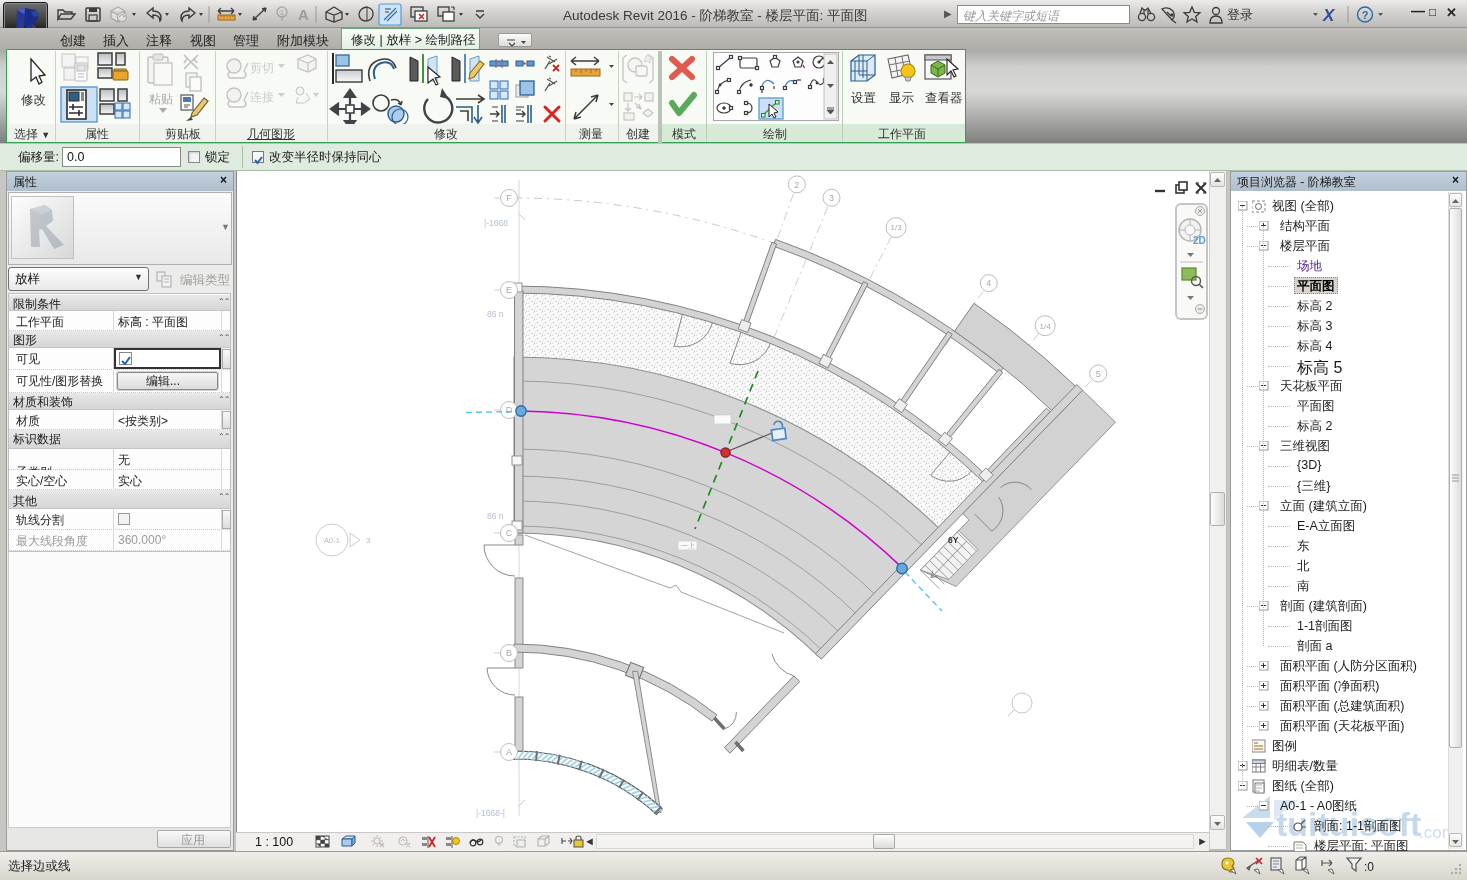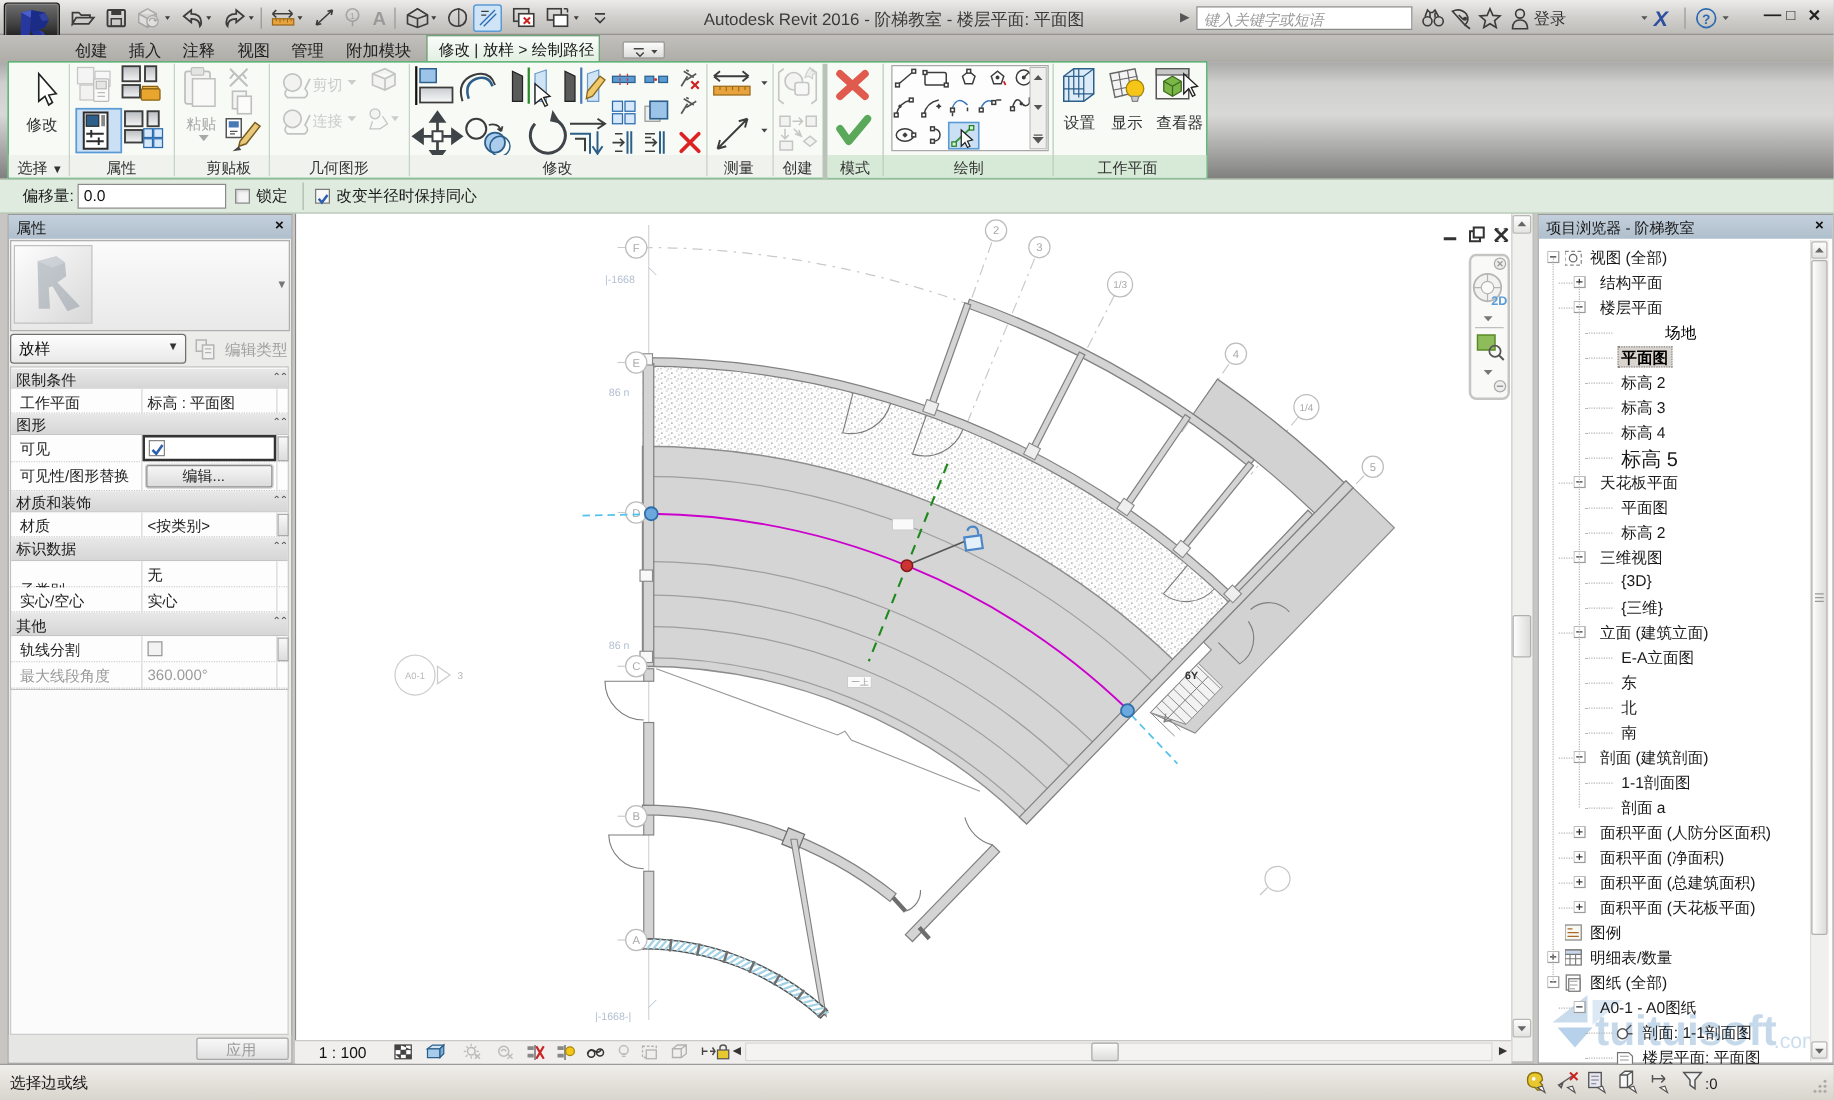--- a/index.html
+++ b/index.html
@@ -172,21 +172,21 @@
 <div class="abs" style="left:327px;top:51px;width:1px;height:90px;background:#c6d2c6;"></div>
 <div class="abs" style="left:565px;top:51px;width:1px;height:90px;background:#c6d2c6;"></div>
 <div class="abs" style="left:618px;top:51px;width:1px;height:90px;background:#c6d2c6;"></div>
 <div class="abs" style="left:658px;top:51px;width:4px;height:92px;background:#b9c4b9;"></div>
 <div class="abs" style="left:706px;top:51px;width:1px;height:90px;background:#b9cdb9;"></div>
 <div class="abs" style="left:842px;top:51px;width:1px;height:90px;background:#b9cdb9;"></div>
 
 <div class="tx" style="left:14px;top:126px;font-size:12px;color:#333;">选择 <span style="font-size:9px;">▼</span></div>
 <div class="tx" style="left:85px;top:126px;font-size:12px;color:#333;">属性</div>
 <div class="tx" style="left:165px;top:126px;font-size:12px;color:#333;">剪贴板</div>
-<div class="tx" style="left:247px;top:126px;font-size:12px;color:#333;">几何图形</div>
+<div class="tx" style="left:247px;top:126px;font-size:12px;color:#333;text-decoration:underline;">几何图形</div>
 <div class="tx" style="left:434px;top:126px;font-size:12px;color:#333;">修改</div>
 <div class="tx" style="left:579px;top:126px;font-size:12px;color:#333;">测量</div>
 <div class="tx" style="left:626px;top:126px;font-size:12px;color:#333;">创建</div>
 <div class="tx" style="left:672px;top:126px;font-size:12px;color:#333;">模式</div>
 <div class="tx" style="left:763px;top:126px;font-size:12px;color:#333;">绘制</div>
 <div class="tx" style="left:878px;top:126px;font-size:12px;color:#333;">工作平面</div>
 
 <svg class="abs" style="left:7px;top:51px" width="48" height="73">
 <path d="M24 8 L24 30 L29 26 L32 33 L35 31 L32 25 L38 24 Z" fill="#fff" stroke="#222" stroke-width="1.3"></path>
 <text x="14" y="53" font-size="12.5" fill="#333">修改</text>
@@ -932,21 +932,21 @@
 <svg class="abs" style="left:1259px;top:221px" width="10" height="10">
     <rect x="0" y="0" width="9" height="9" fill="#fff" stroke="#9a9a9a"></rect>
     <path d="M2 4.5 h5 M4.5 2 v5" stroke="#333" stroke-width="1"></path>
   </svg>
 <div class="tx" style="left:1280px;top:218px;font-size:12.5px;color:#1a1a1a;">结构平面</div>
 <svg class="abs" style="left:1259px;top:241px" width="10" height="10">
     <rect x="0" y="0" width="9" height="9" fill="#fff" stroke="#9a9a9a"></rect>
     <path d="M2 4.5 h5" stroke="#333" stroke-width="1"></path>
   </svg>
 <div class="tx" style="left:1280px;top:238px;font-size:12.5px;color:#1a1a1a;">楼层平面</div>
-<div class="tx" style="left:1297px;top:258px;font-size:12.5px;color:#000000;margin-left:35px;">场地</div>
+<div class="tx" style="left:1297px;top:258px;font-size:12.5px;color:#4c1d95;">场地</div>
 <div class="abs" style="left:1294px;top:277px;width:44px;height:17px;background:#d9d5ce;border:1px dotted #8a8a8a;"></div>
 <div class="tx" style="left:1297px;top:278px;font-size:12.5px;color:#000;font-weight:bold;">平面图</div>
 <div class="tx" style="left:1297px;top:298px;font-size:12.5px;color:#1a1a1a;">标高 2</div>
 <div class="tx" style="left:1297px;top:318px;font-size:12.5px;color:#1a1a1a;">标高 3</div>
 <div class="tx" style="left:1297px;top:338px;font-size:12.5px;color:#1a1a1a;">标高 4</div>
 <div class="tx" style="left:1297px;top:358px;font-size:16px;color:#1a1a1a;">标高 5</div>
 <svg class="abs" style="left:1259px;top:381px" width="10" height="10">
     <rect x="0" y="0" width="9" height="9" fill="#fff" stroke="#9a9a9a"></rect>
     <path d="M2 4.5 h5" stroke="#333" stroke-width="1"></path>
   </svg>

